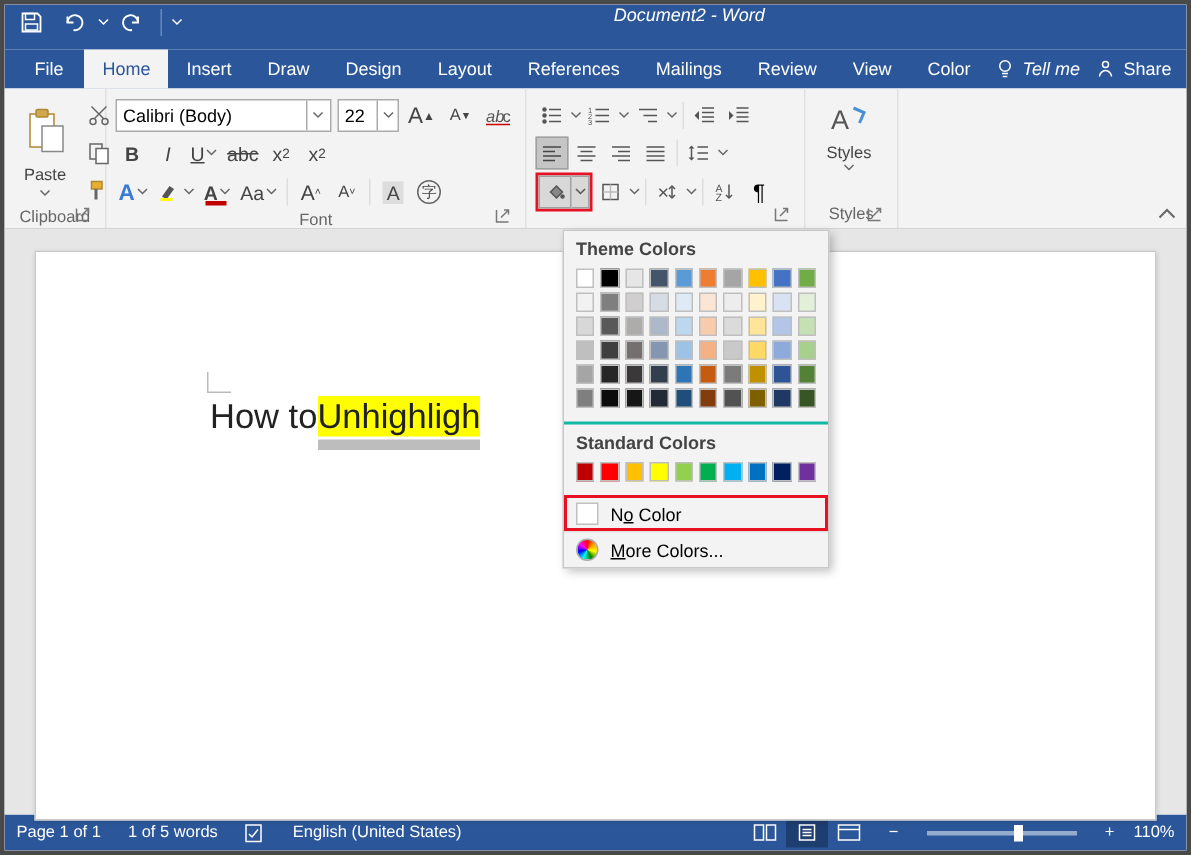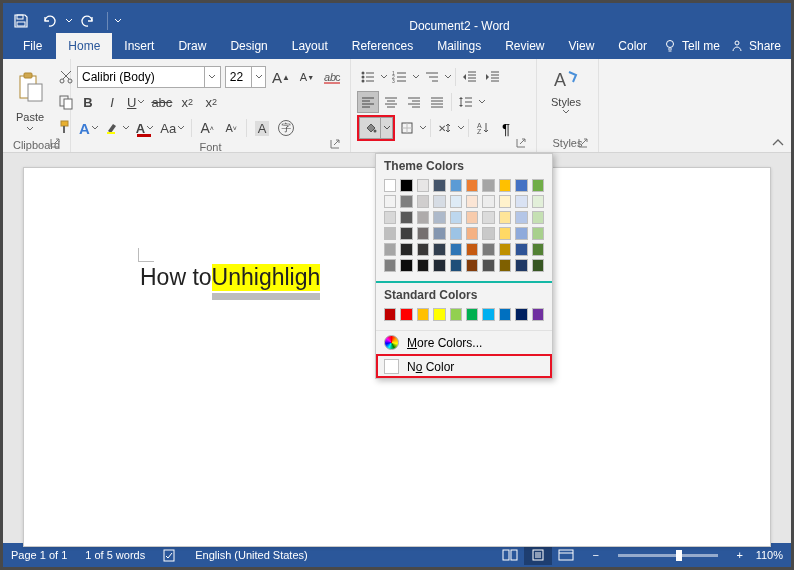--- a/index.html
+++ b/index.html
@@ -1,36 +1,36 @@
 <!DOCTYPE html>
 <html><head>
 <meta charset="utf-8">
 <style>
 * { margin: 0; padding: 0; box-sizing: border-box; font-family: "Segoe UI", Tahoma, sans-serif; }
 body { width: 794px; height: 570px; overflow: hidden; background: #fff; border: 3px solid #494949; }
 
 
-.titlebar { height: 30px; background: #2b579a; display: flex; align-items: flex-end; color: #fff; font-size: 12px; }
+.titlebar { height: 30px; background: #2b579a; display: flex; align-items: flex-start; color: #fff; font-size: 12px; font-style: italic; }
 .qat { display: flex; align-items: center; gap: 4px; padding: 0 6px; }
 .qat .ic { width: 24px; height: 24px; display: flex; align-items: center; justify-content: center; color: #fff; }
 .qat .sep { width: 1px; height: 18px; background: rgba(255,255,255,0.3); margin: 0 2px; }
 .title-center { flex: 1; text-align: center; }
 .title-right { display: flex; align-items: center; gap: 2px; padding-right: 2px; }
 .signin { border: 1px solid #fff; padding: 1px 8px; font-size: 12px; margin-right: 10px; background: #fff; color: #2b579a; }
 .winbtn { width: 44px; height: 28px; display: flex; align-items: center; justify-content: center; color: #fff; }
 .winbtn svg { width: 12px; height: 12px; }
 .ribbon-display { width: 36px; height: 28px; display:flex; align-items:center; justify-content:center; }
 
 
 .tabs { height: 26px; background: #2b579a; display: flex; align-items: stretch; color: #fff; font-size: 12px; padding-left: 6px; }
 .tab { padding: 0 12px; display: flex; align-items: center; cursor: pointer; }
 .tab.file { padding: 0 14px; }
 .tab.active { background: #f3f3f3; color: #2b579a; }
 .tabs .right { margin-left: auto; display: flex; align-items: center; gap: 10px; padding-right: 10px; }
-.tell { display: flex; align-items: flex-start; gap: 5px; }
+.tell { display: flex; align-items: flex-start; gap: 5px; font-style: italic; }
 .share { display: flex; align-items: flex-end; gap: 5px; }
 
 
 .ribbon { height: 94px; background: #f3f3f3; border-bottom: 1px solid #d4d4d4; display: flex; position: relative; }
 .group { border-right: 1px solid #e1e1e1; padding: 4px 6px 0 6px; display: flex; flex-direction: column; }
 .group-content { flex: 1; display: flex; }
 .group-label { height: 18px; font-size: 11px; color: #666; text-align: center; display: flex; align-items: center; justify-content: center; position: relative; }
 .dlaunch { position: absolute; right: 2px; bottom: 2px; width: 12px; height: 12px; }
 .dlaunch svg { width: 10px; height: 10px; }
 
@@ -607,27 +607,27 @@
           <div class="sw" style="background: rgb(255, 192, 0);"></div>
           <div class="sw" style="background: rgb(255, 255, 0);"></div>
           <div class="sw" style="background: rgb(146, 208, 80);"></div>
           <div class="sw" style="background: rgb(0, 176, 80);"></div>
           <div class="sw" style="background: rgb(0, 176, 240);"></div>
           <div class="sw" style="background: rgb(0, 112, 192);"></div>
           <div class="sw" style="background: rgb(0, 32, 96);"></div>
           <div class="sw" style="background: rgb(112, 48, 160);"></div>
         </div>
     </div>
+    <div class="cp-item hl">
+      <div class="nofill"></div>
+      <div class="lbl"><span>N</span><u>o</u><span> Color</span></div>
+    </div>
     <div class="cp-item">
       <div class="colorwheel"></div>
       <div class="lbl"><span></span><u>M</u><span>ore Colors...</span></div>
-    </div>
-    <div class="cp-item hl">
-      <div class="nofill"></div>
-      <div class="lbl"><span>N</span><u>o</u><span> Color</span></div>
     </div>
   </div>
 </div>
 
 <div class="status">
   <div class="left">
     <span>Page 1 of 1</span>
     <span>1 of 5 words</span>
     <svg width="14" height="14" viewBox="0 0 14 14">
         <rect x="1" y="2" width="10" height="11" fill="none" stroke="#fff"></rect>

